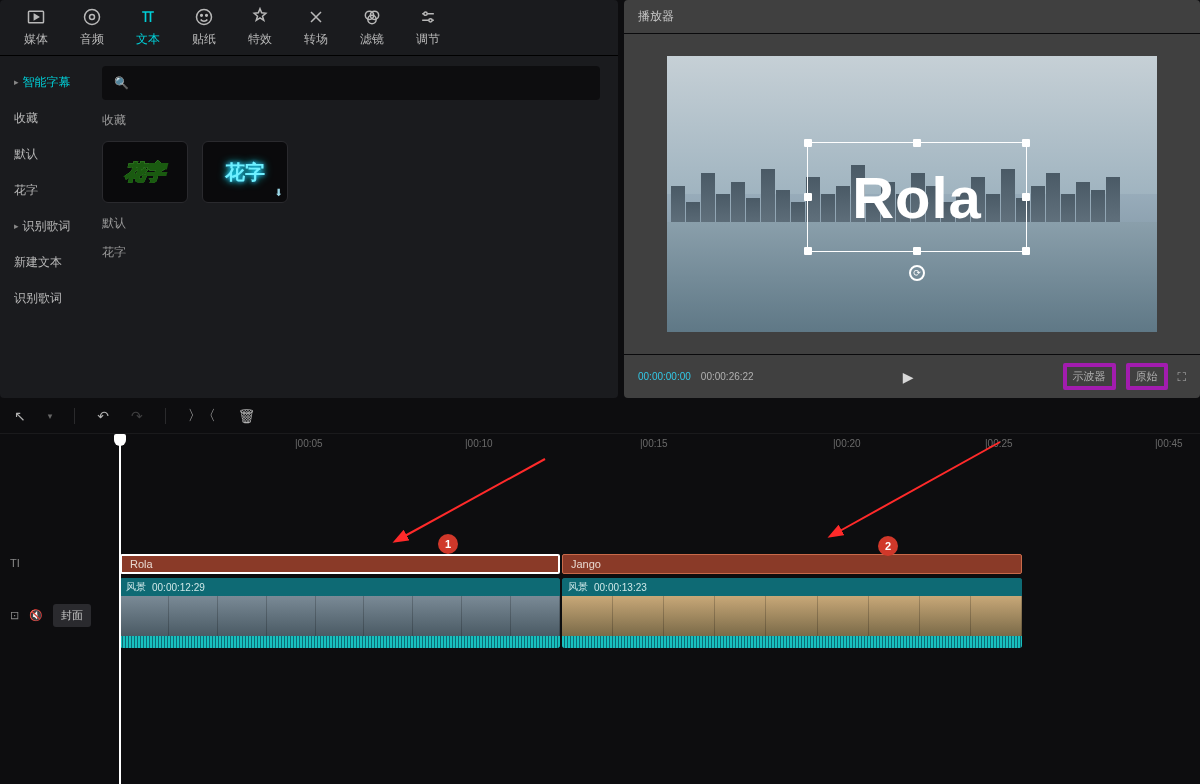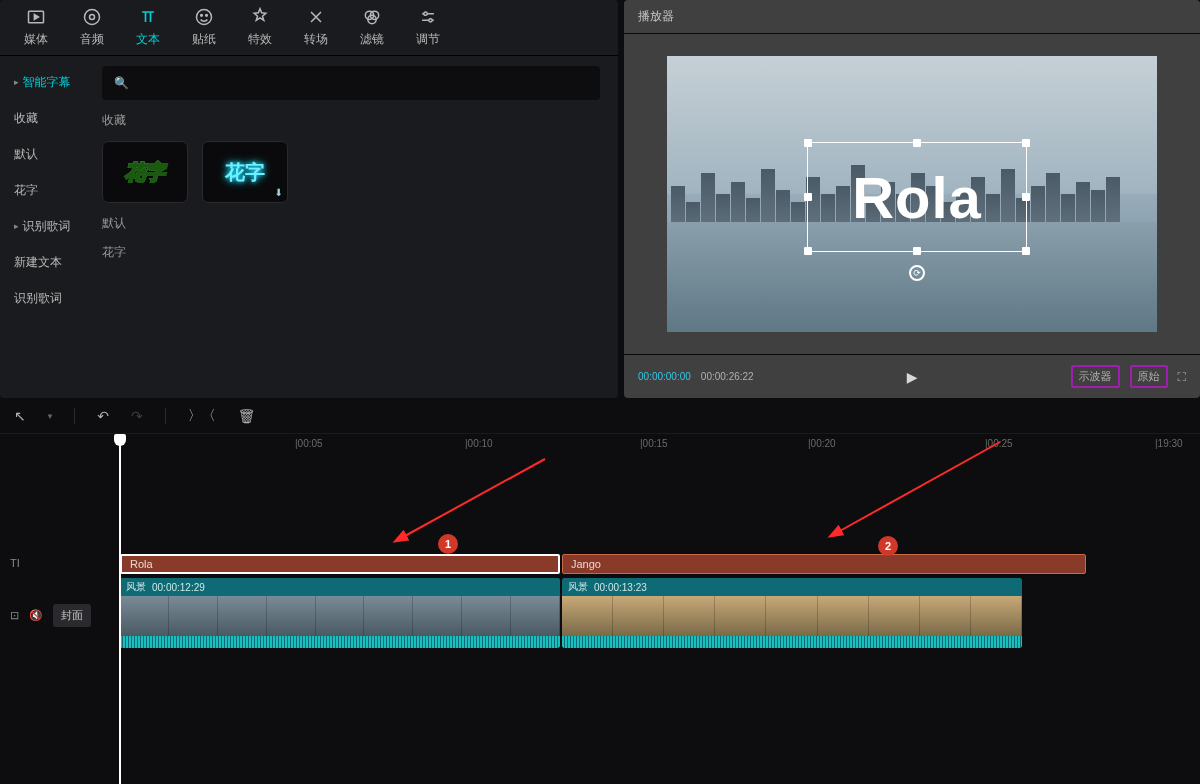--- a/index.html
+++ b/index.html
@@ -36,21 +36,21 @@
 .sel-box{position:absolute;left:140px;top:86px;width:220px;height:110px;border:1px solid #fff}
 .sel-box .h{position:absolute;width:8px;height:8px;background:#fff;border-radius:1px}
 .sel-box .rot{position:absolute;left:50%;bottom:-30px;transform:translateX(-50%);width:16px;height:16px;border:2px solid #fff;border-radius:50%;display:flex;align-items:center;justify-content:center;color:#fff;font-size:9px}
 .overlay-text{color:#fff;font-size:58px;font-weight:600;letter-spacing:1px;position:absolute;inset:0;display:flex;align-items:center;justify-content:center}
 .player-ctrl{height:44px;display:flex;align-items:center;padding:0 14px;gap:10px;border-top:1px solid #0a0a0c}
 .tc{font-size:10px}
 .tc.cur{color:#32c8e6}
 .tc.dur{color:#b0b0b0}
 .spacer{flex:1}
 .play-btn{color:#d8d8d8;font-size:14px;cursor:pointer}
-.btn-outline{border:2px solid #a21caf;padding:2px 6px;color:#b0b0b0;cursor:pointer;font-size:11px;border-radius:2px}
+.btn-outline{border:4px solid #a21caf;padding:2px 6px;color:#b0b0b0;cursor:pointer;font-size:11px;border-radius:2px}
 .fs{color:#b0b0b0;cursor:pointer}
 
 .timeline{height:380px;background:#0d0d0f;display:flex;flex-direction:column}
 .tl-toolbar{height:36px;display:flex;align-items:center;gap:22px;padding:0 14px;border-bottom:1px solid #1a1a1c}
 .tl-toolbar .ico{color:#b0b0b0;cursor:pointer;font-size:14px}
 .tl-toolbar .sep{width:1px;height:16px;background:#2a2a2c}
 .ruler{height:24px;position:relative;padding-left:120px;color:#6a6a6a;font-size:10px}
 .ruler .tick{position:absolute;top:4px}
 .playhead{position:absolute;left:120px;top:0;bottom:0;width:0;z-index:5}
 .playhead::before{content:"";position:absolute;left:-6px;top:0;width:12px;height:12px;background:#fff;border-radius:2px 2px 6px 6px}
@@ -257,37 +257,37 @@
     <span class="ico" style="opacity:.3">↷</span>
     <span class="sep"></span>
     <span class="ico">〉〈</span>
     <span class="ico">🗑</span>
   </div>
   <div style="position:relative;flex:1">
     <div class="ruler">
       <span class="tick" style="left:295px">|00:05</span>
       <span class="tick" style="left:465px">|00:10</span>
       <span class="tick" style="left:640px">|00:15</span>
-      <span class="tick" style="left:808px">|00:20</span>
+      <span class="tick" style="left:833px">|00:20</span>
       <span class="tick" style="left:985px">|00:25</span>
-      <span class="tick" style="left:1155px">|19:30</span>
+      <span class="tick" style="left:1155px">|00:45</span>
     </div>
     <div class="playhead"></div>
 
     <div class="tracks">
       <div style="height:90px"></div>
       <div class="track">
         <div class="track-head">
             <span>TI</span>
           </div>
         <div class="track-body">
           <div class="text-clip sel" style="left:0;width:440px">
               <span>Rola</span>
             </div>
-          <div class="text-clip" style="left:442px;width:524px">
+          <div class="text-clip" style="left:442px;width:460px">
               <span>Jango</span>
             </div>
         </div>
       </div>
       <div class="track video">
         <div class="track-head">
           <span>⊡</span>
           <span>🔇</span>
           <span class="cover-btn">封面</span>
         </div>

